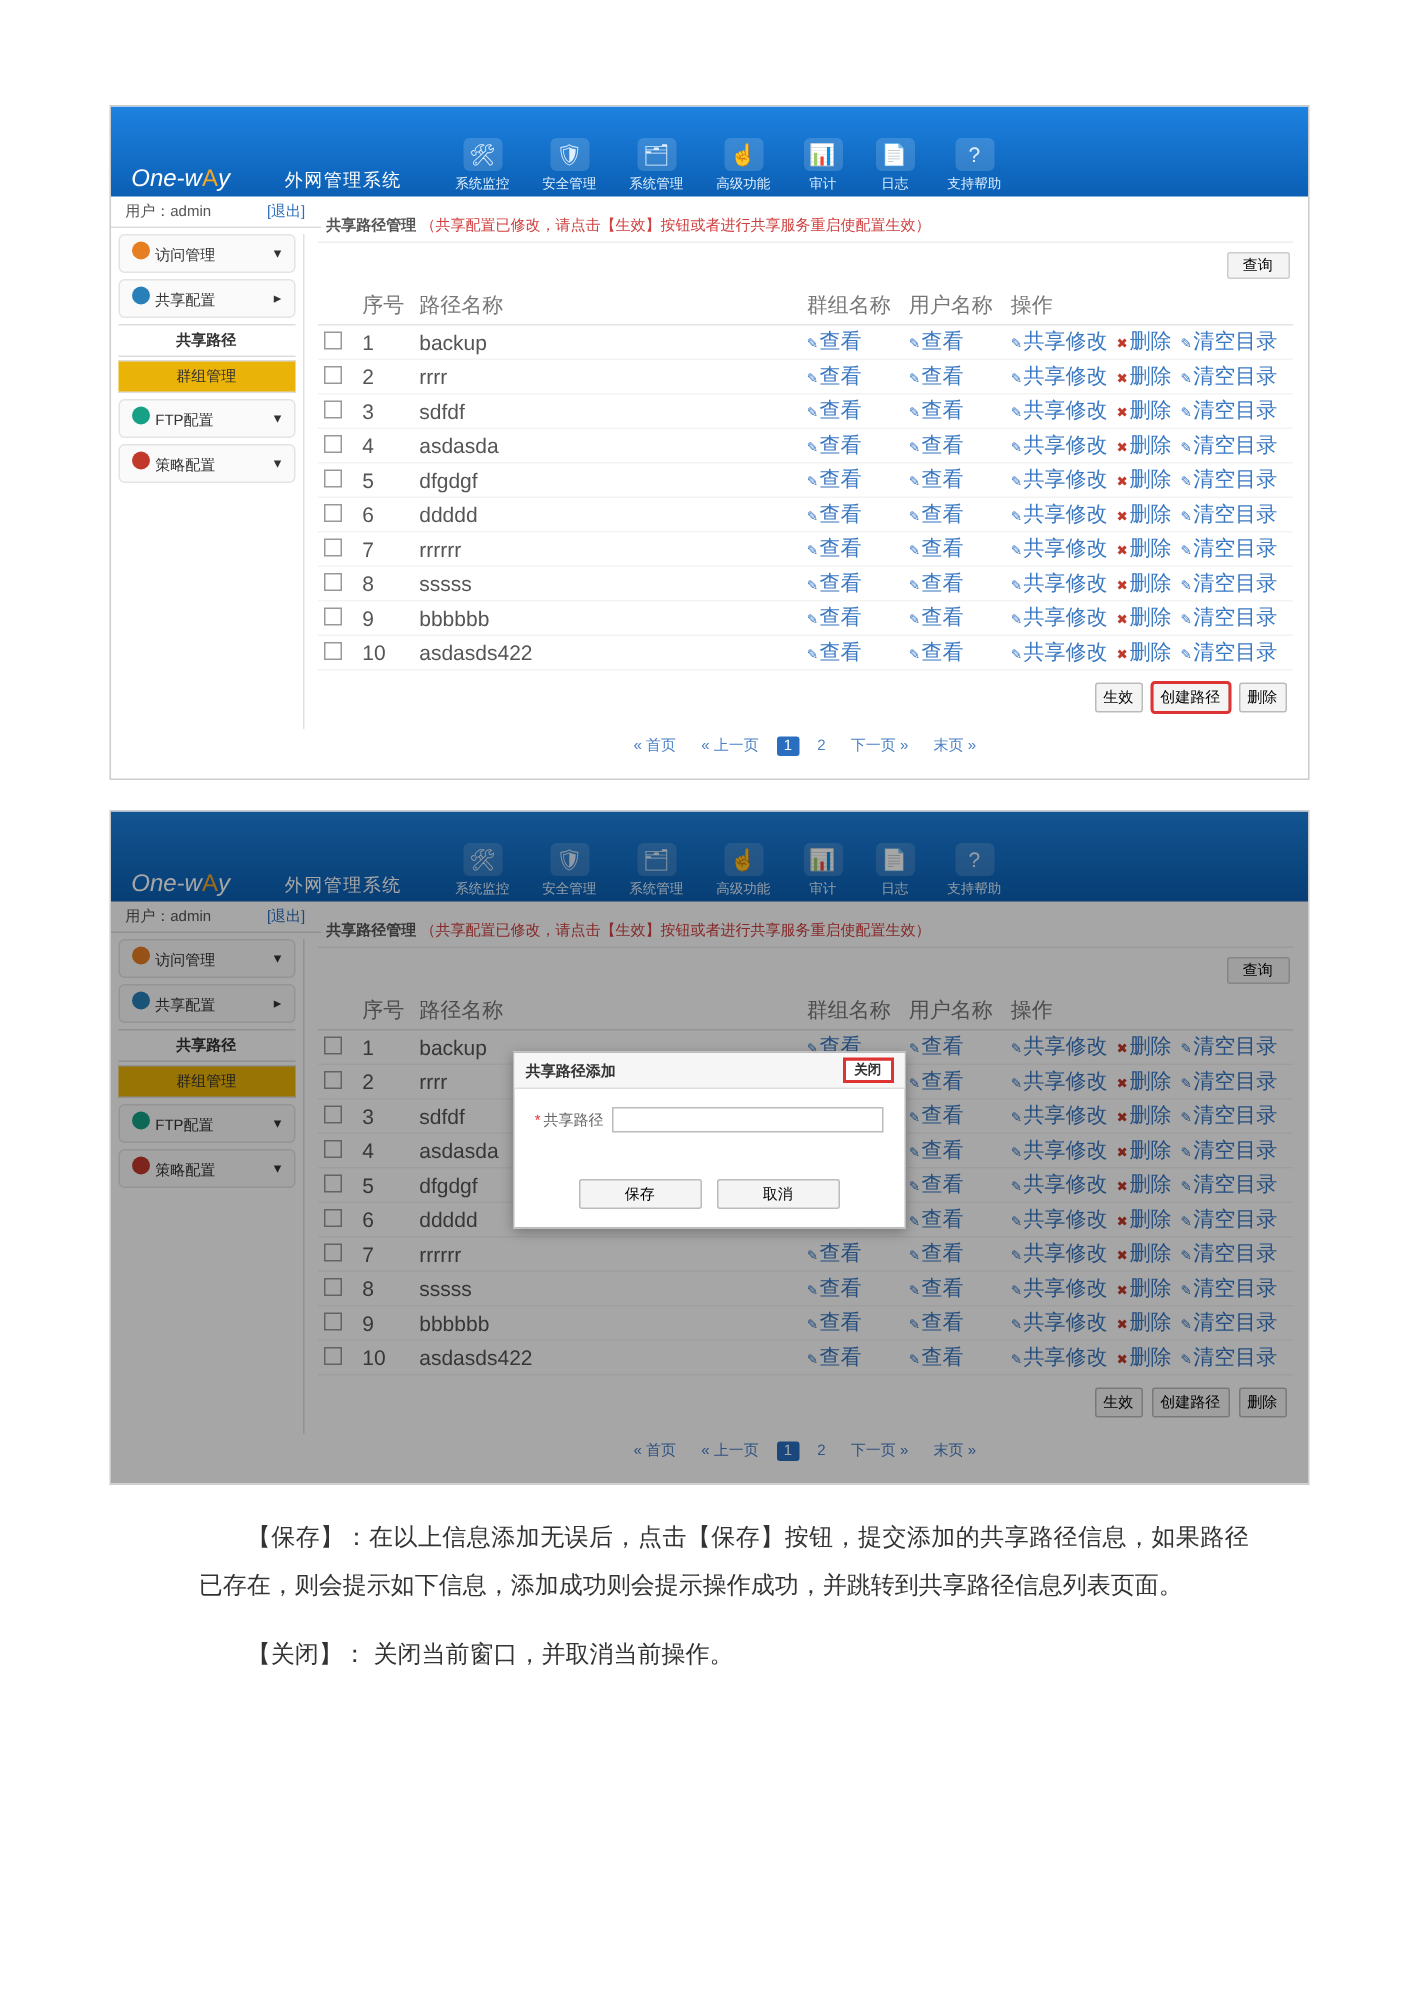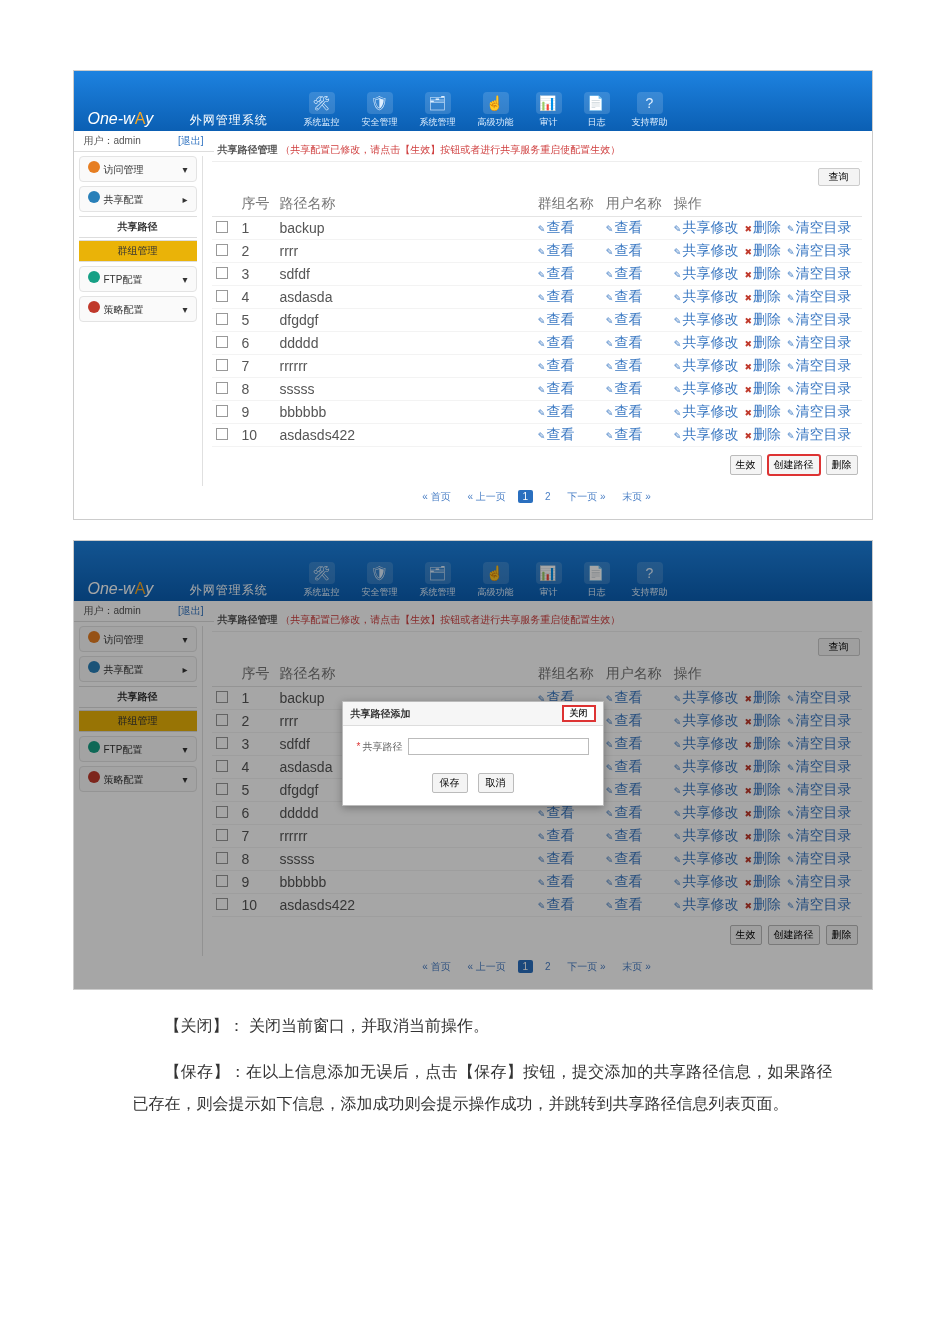--- a/index.html
+++ b/index.html
@@ -259,25 +259,26 @@
     font-size: 10px;
   }
   .modal-footer {
     display: flex;
     justify-content: center;
     gap: 10px;
     padding: 6px 0 12px 0;
   }
   .modal-footer button {
     font-size: 10px;
-    padding: 2px 7px;
+    padding: 2px 30px;
     background: #f4f4f4;
     border: 1px solid #bbb;
     border-radius: 2px;
     cursor: pointer;
+    margin-top: 13px;
   }
 
   
   .doc-paragraph {
     font-size: 16px;
     line-height: 2;
     margin: 14px 40px 14px 60px;
     text-align: justify;
   }
   .doc-paragraph .lead { display: inline-block; text-indent: 2em; }
@@ -679,19 +680,19 @@
       <div class="modal-footer">
         <button>保存</button>
         <button>取消</button>
       </div>
     </div>
   </div>
 
   <svg class="arrow-overlay" style="position:absolute; left:0; top:0;" width="1" height="1"></svg>
 
   <p class="doc-paragraph">
+    <span class="lead">【保存】：在以上信息添加无误后，点击【保存】按钮，提交添加的共享路径信息，如果路径已存在，则会提示如下信息，添加成功则会提示操作成功，并跳转到共享路径信息列表页面。</span>
+  </p>
+  <p class="doc-paragraph">
     <span class="lead">【关闭】： 关闭当前窗口，并取消当前操作。</span>
   </p>
-  <p class="doc-paragraph">
-    <span class="lead">【保存】：在以上信息添加无误后，点击【保存】按钮，提交添加的共享路径信息，如果路径已存在，则会提示如下信息，添加成功则会提示操作成功，并跳转到共享路径信息列表页面。</span>
-  </p>
 
 </div>
 
 </body></html>

